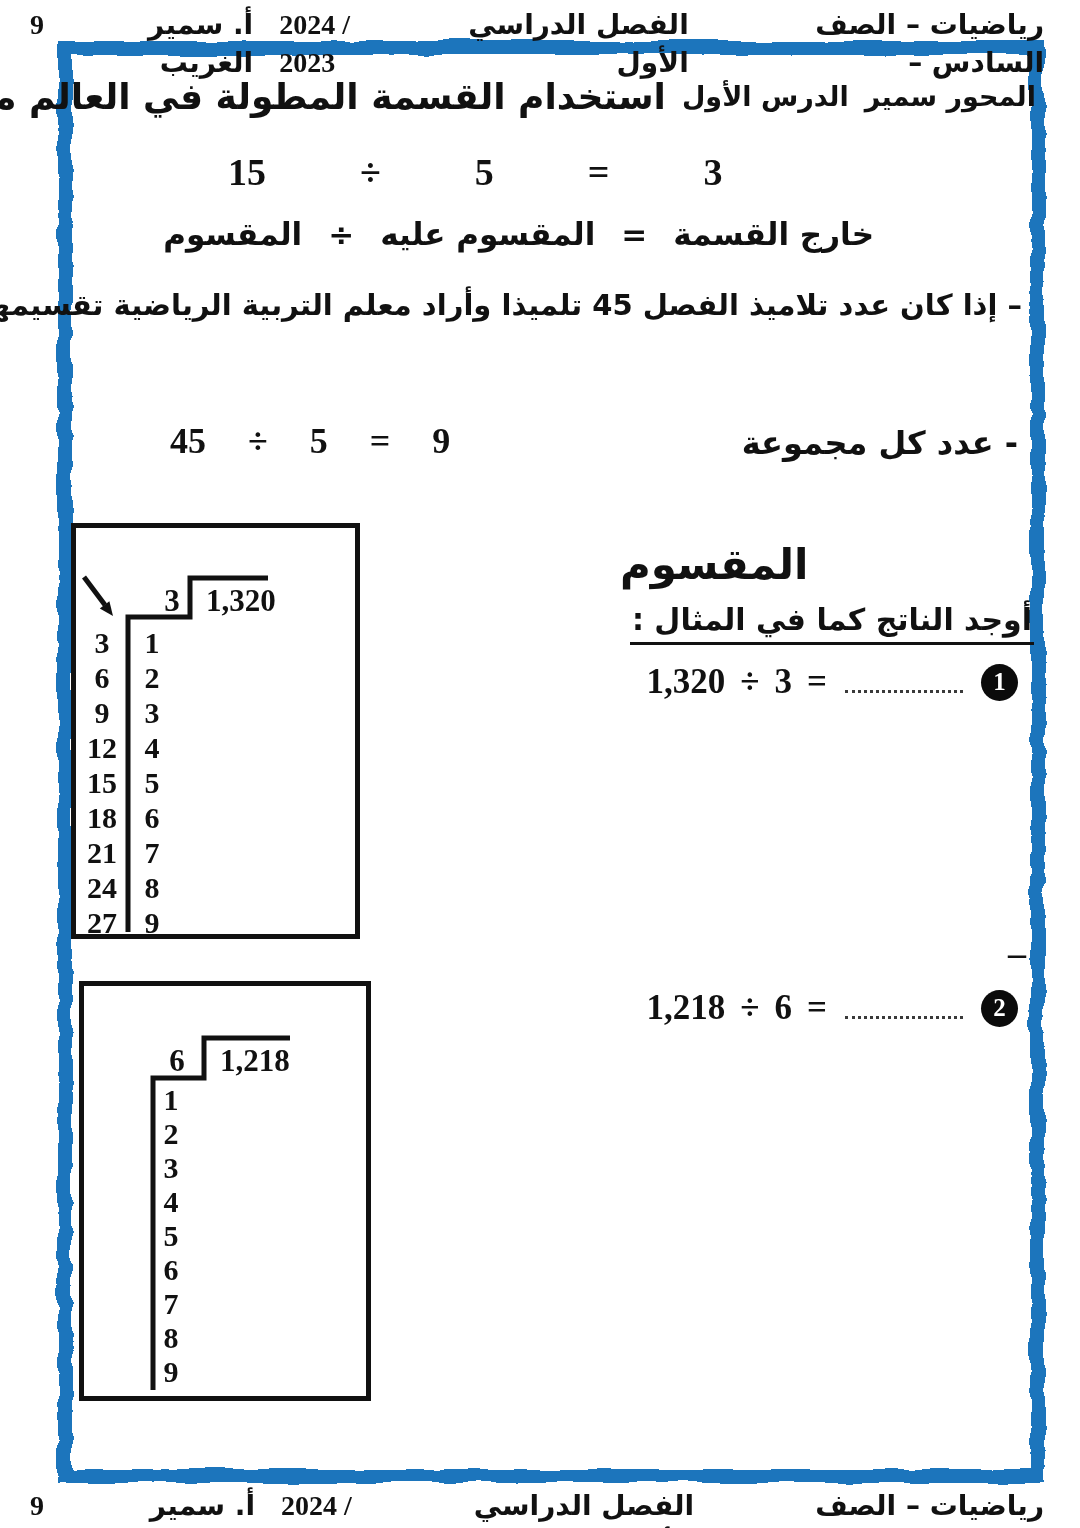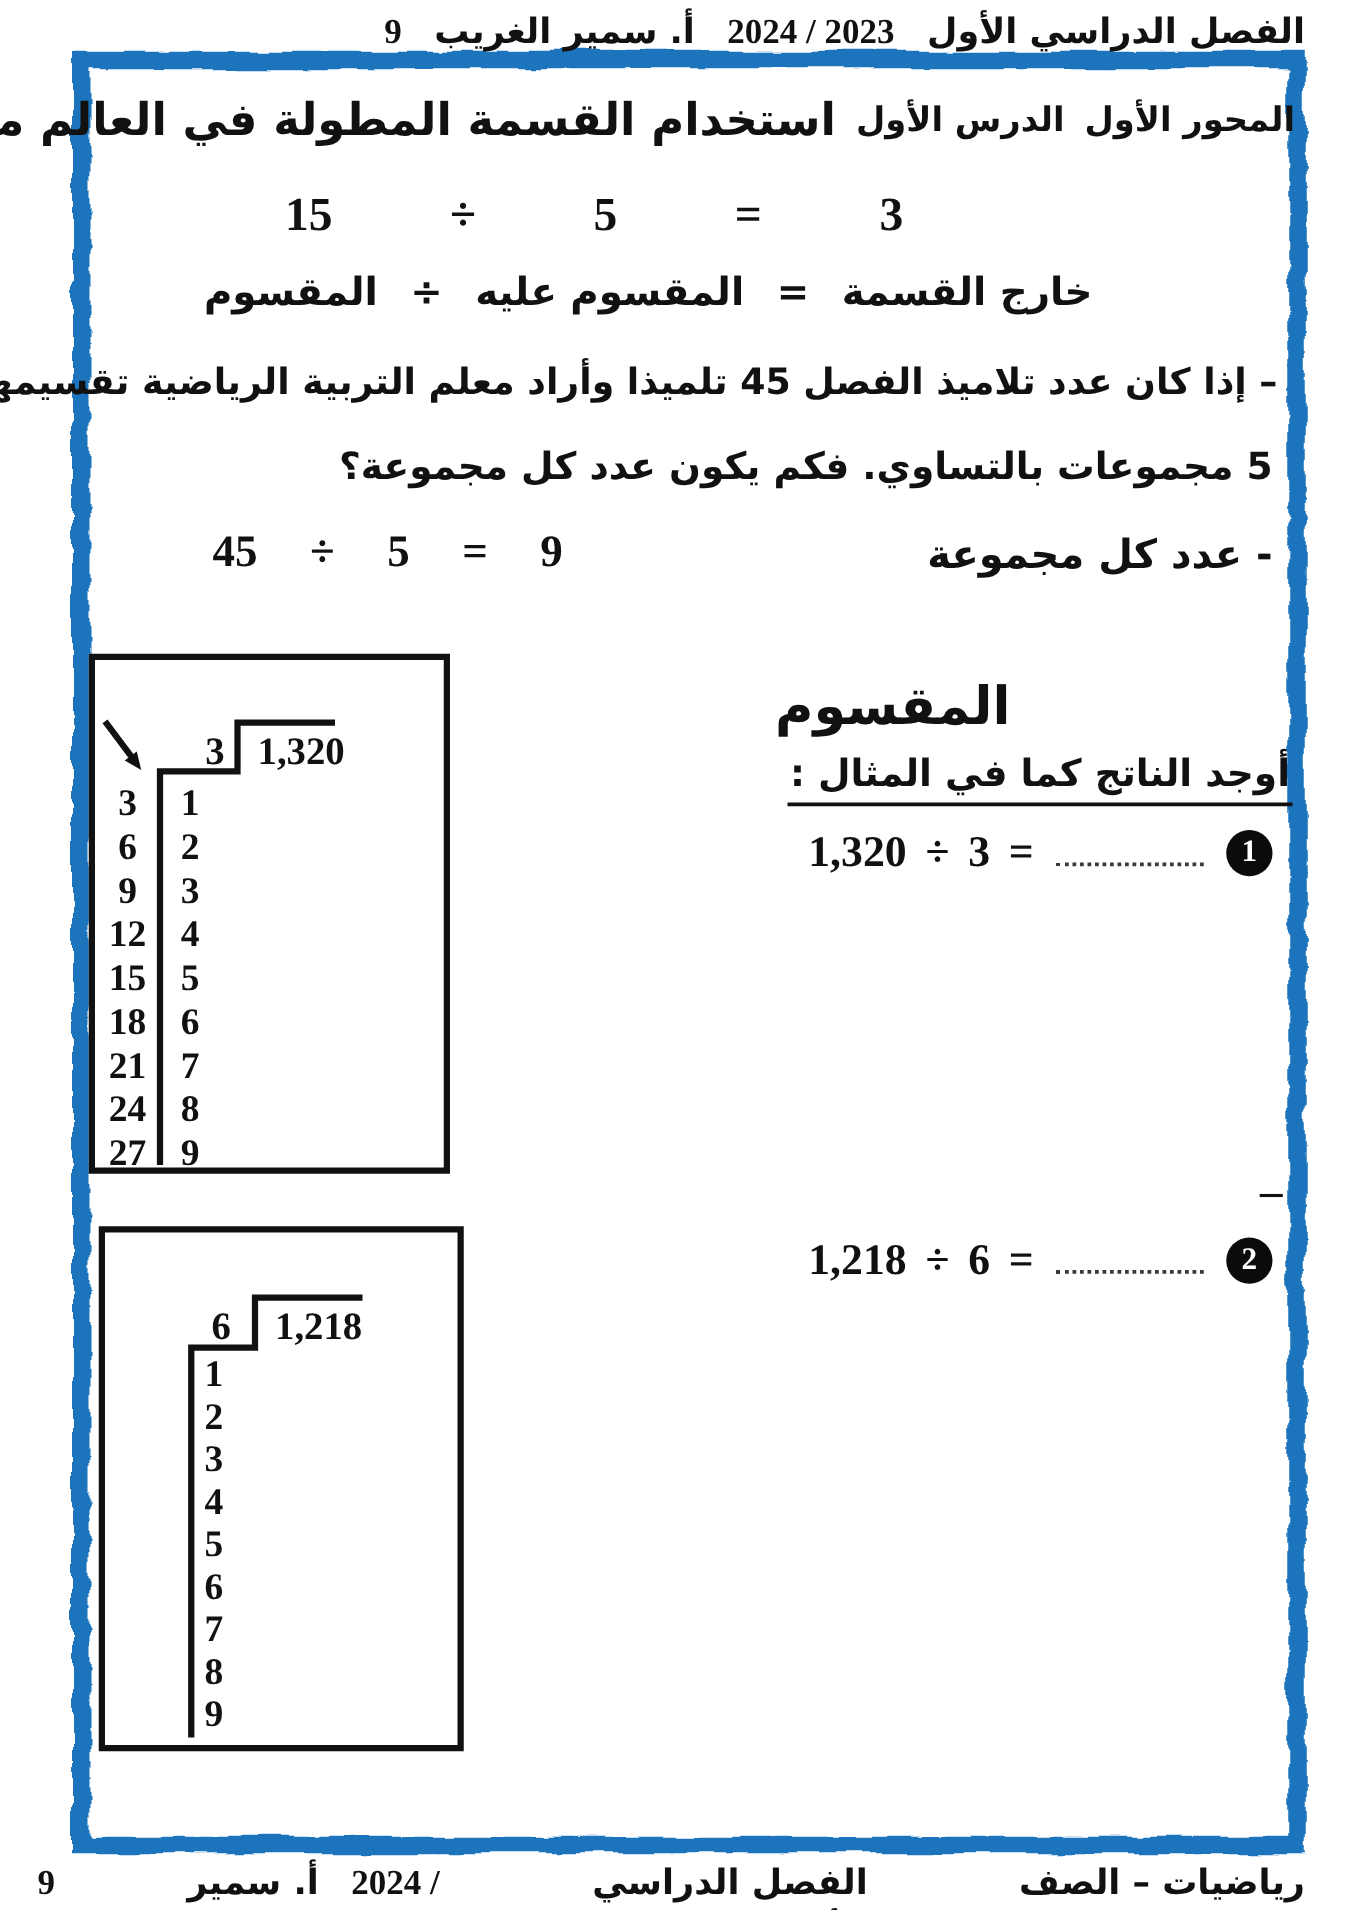--- a/index.html
+++ b/index.html
@@ -67,28 +67,29 @@
     <defs>
       <filter id="rough" x="-3%" y="-3%" width="106%" height="106%">
         <feTurbulence type="turbulence" baseFrequency="0.012 0.03" numOctaves="2" seed="7" result="n"></feTurbulence>
         <feDisplacementMap in="SourceGraphic" in2="n" scale="8"></feDisplacementMap>
       </filter>
     </defs>
     <rect x="63" y="46" width="973" height="1428" fill="none" stroke-width="14" filter="url(#rough)" stroke="#1c75bc"></rect>
   </svg>
 
   <div class="abs meta-line ar">
+    <span>رياضيات – الصف السادس –</span>
     <span>الفصل الدراسي الأول</span>
     <span class="meta-year">2024 / 2023</span>
     <span>أ. سمير الغريب</span>
     <span class="meta-year">9</span>
   </div>
 
   <div class="abs title-line">
-    <span class="title-small">المحور الأول</span>
+    <span class="title-small">المحور سمير</span>
     <span class="title-small">الدرس الأول</span>
     <span class="title-big">استخدام القسمة المطولة في العالم من حولنا</span>
   </div>
 
   <div class="abs eq-row eq-example">
     <span>15</span>
     <span>÷</span>
     <span>5</span>
     <span>=</span>
     <span>3</span>
@@ -96,21 +97,20 @@
 
   <div class="abs formula-line">
     <span>خارج القسمة</span>
     <span>=</span>
     <span>المقسوم عليه</span>
     <span>÷</span>
     <span>المقسوم</span>
   </div>
 
   <div class="abs problem-1 ar nowrap">– إذا كان عدد تلاميذ الفصل 45 تلميذا وأراد معلم التربية الرياضية تقسيمهم إلى</div>
-  <div class="abs problem-2 ar nowrap">5 مجموعات بالتساوي. فكم يكون عدد كل مجموعة؟</div>
   <div class="abs answer-label ar nowrap">- عدد كل مجموعة</div>
 
   <div class="abs eq-row eq-answer">
     <span>45</span>
     <span>÷</span>
     <span>5</span>
     <span>=</span>
     <span>9</span>
   </div>
 

